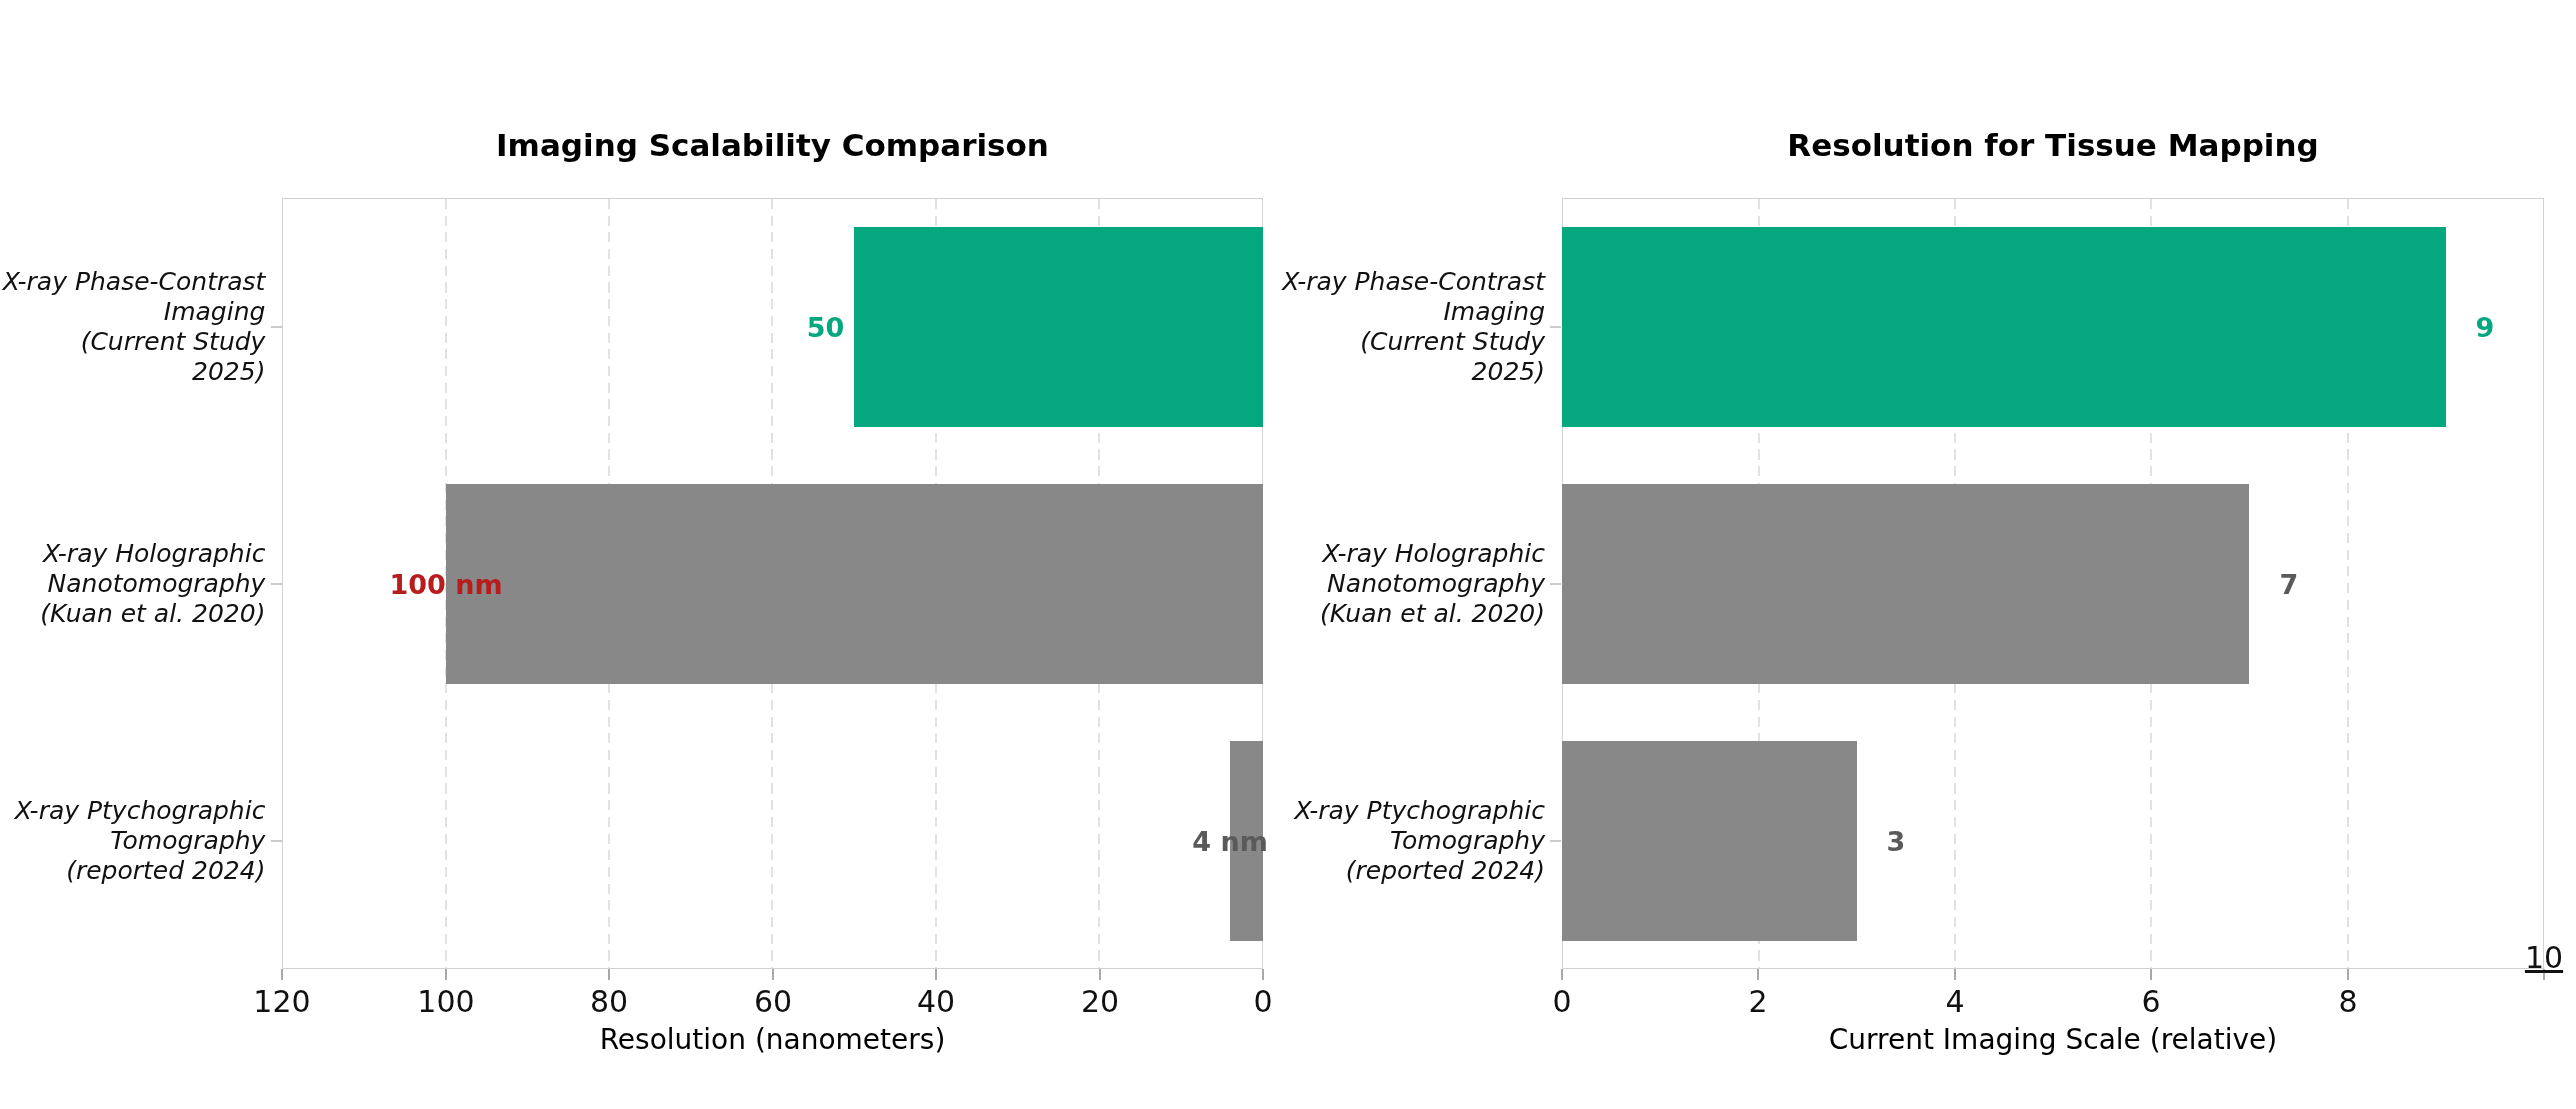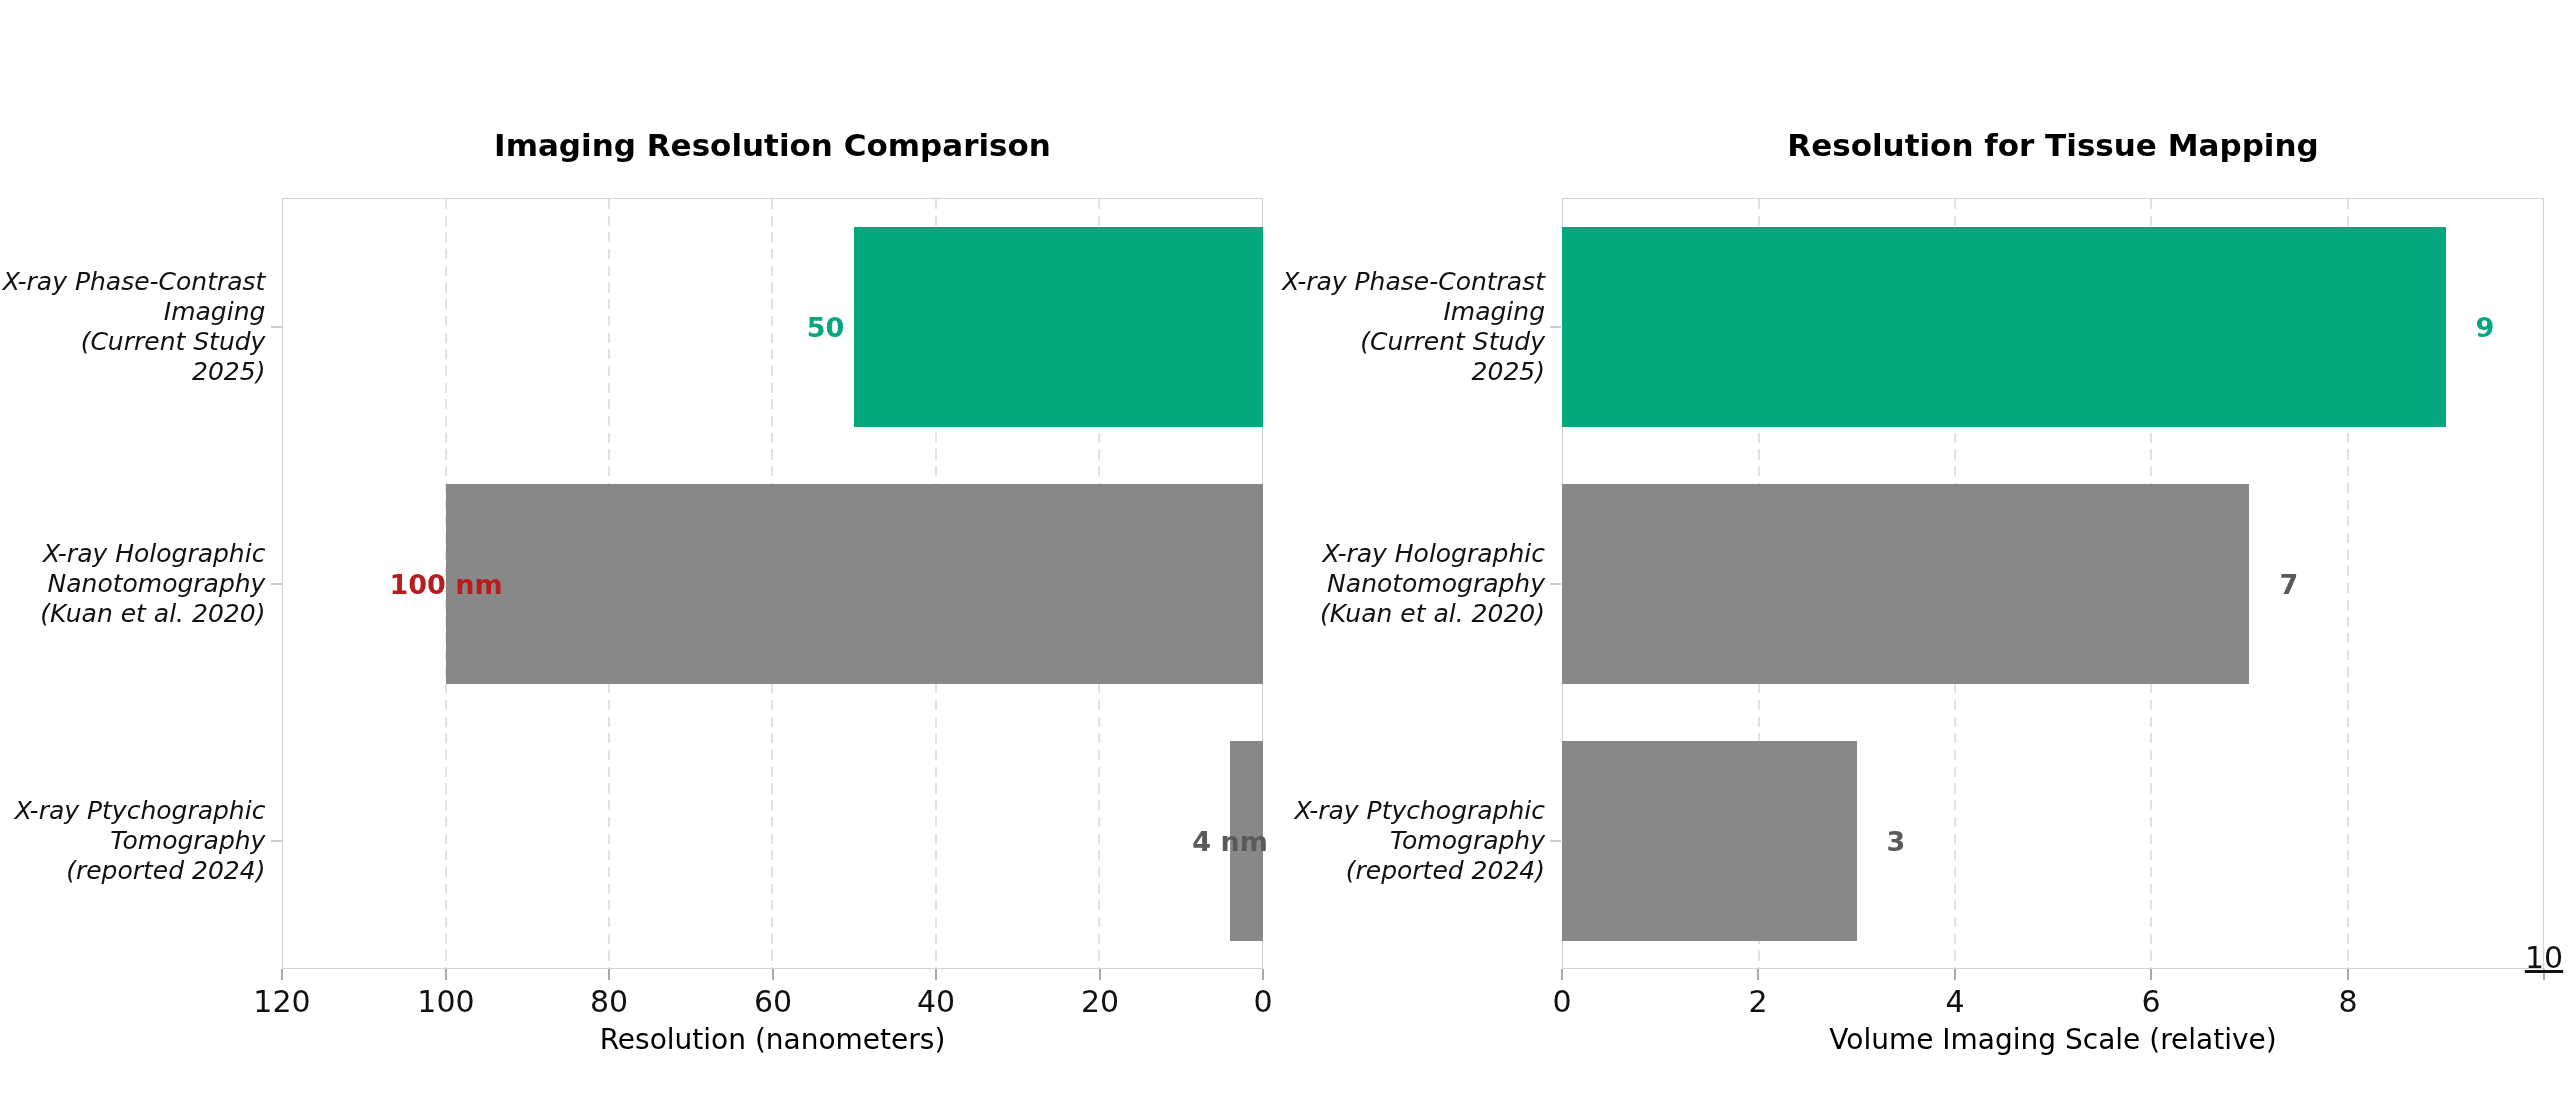--- a/index.html
+++ b/index.html
@@ -21,21 +21,21 @@
         white-space:pre-line;transform:translateY(-50%);font-style:italic;}
   .axis-label{position:absolute;text-align:center;font-size:28px;font-weight:400;color:#000;white-space:nowrap;}
   .note{position:absolute;left:0;top:1064px;width:100%;text-align:center;
         font-style:italic;font-size:23.5px;color:#9e9e9e;}
 </style>
 </head>
 <body>
 
 <div class="fig">
   <div id="charts">
-      <div class="subplot-title" style="left: 282px; top: 127px; width: 981px;">Imaging Resolution Comparison</div>
+      <div class="subplot-title" style="left: 282px; top: 127px; width: 981px;">Imaging Scalability Comparison</div>
       <div class="plot" style="left: 282px; top: 198px; width: 981px; height: 771px;">
         <div class="gridline" style="left: 162px;"></div>
         <div class="gridline" style="left: 325px;"></div>
         <div class="gridline" style="left: 488px;"></div>
         <div class="gridline" style="left: 652px;"></div>
         <div class="gridline" style="left: 815px;"></div>
       </div>
       <div class="bar" style="left: 854px; top: 227px; width: 409px; height: 200px; background: rgb(4, 167, 126);"></div>
       <div class="bar-label" style="left: 854px; top: 327px; color: rgb(4, 167, 126);">50 nm</div>
       <div class="bar" style="left: 446px; top: 484px; width: 817px; height: 200px; background: rgb(136, 136, 136);"></div>
@@ -99,16 +99,16 @@
 Imaging
 (Current Study 2025)</div>
       <div class="ytick-mark" style="left: 1550px; top: 583px;"></div>
       <div class="ycat" style="left: 1279px; top: 584px; width: 266px;">X-ray Holographic
 Nanotomography
 (Kuan et al. 2020)</div>
       <div class="ytick-mark" style="left: 1550px; top: 840px;"></div>
       <div class="ycat" style="left: 1279px; top: 841px; width: 266px;">X-ray Ptychographic
 Tomography
 (reported 2024)</div>
-      <div class="axis-label" style="left: 1562px; top: 1023px; width: 982px;">Volume Imaging Scale (relative)</div>
+      <div class="axis-label" style="left: 1562px; top: 1023px; width: 982px;">Current Imaging Scale (relative)</div>
     </div>
 </div>
 
 
 </body></html>

